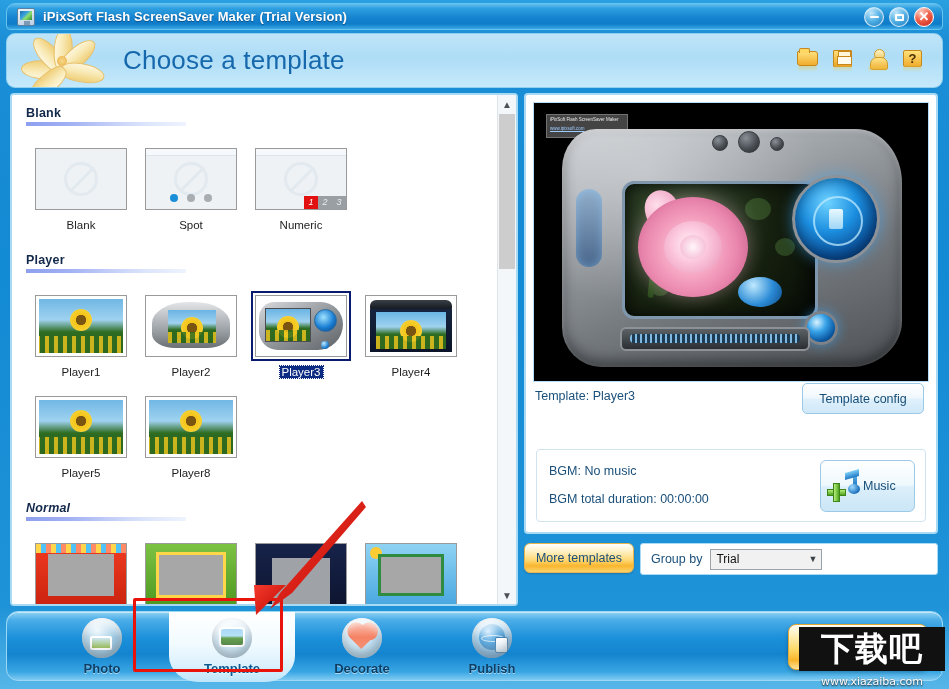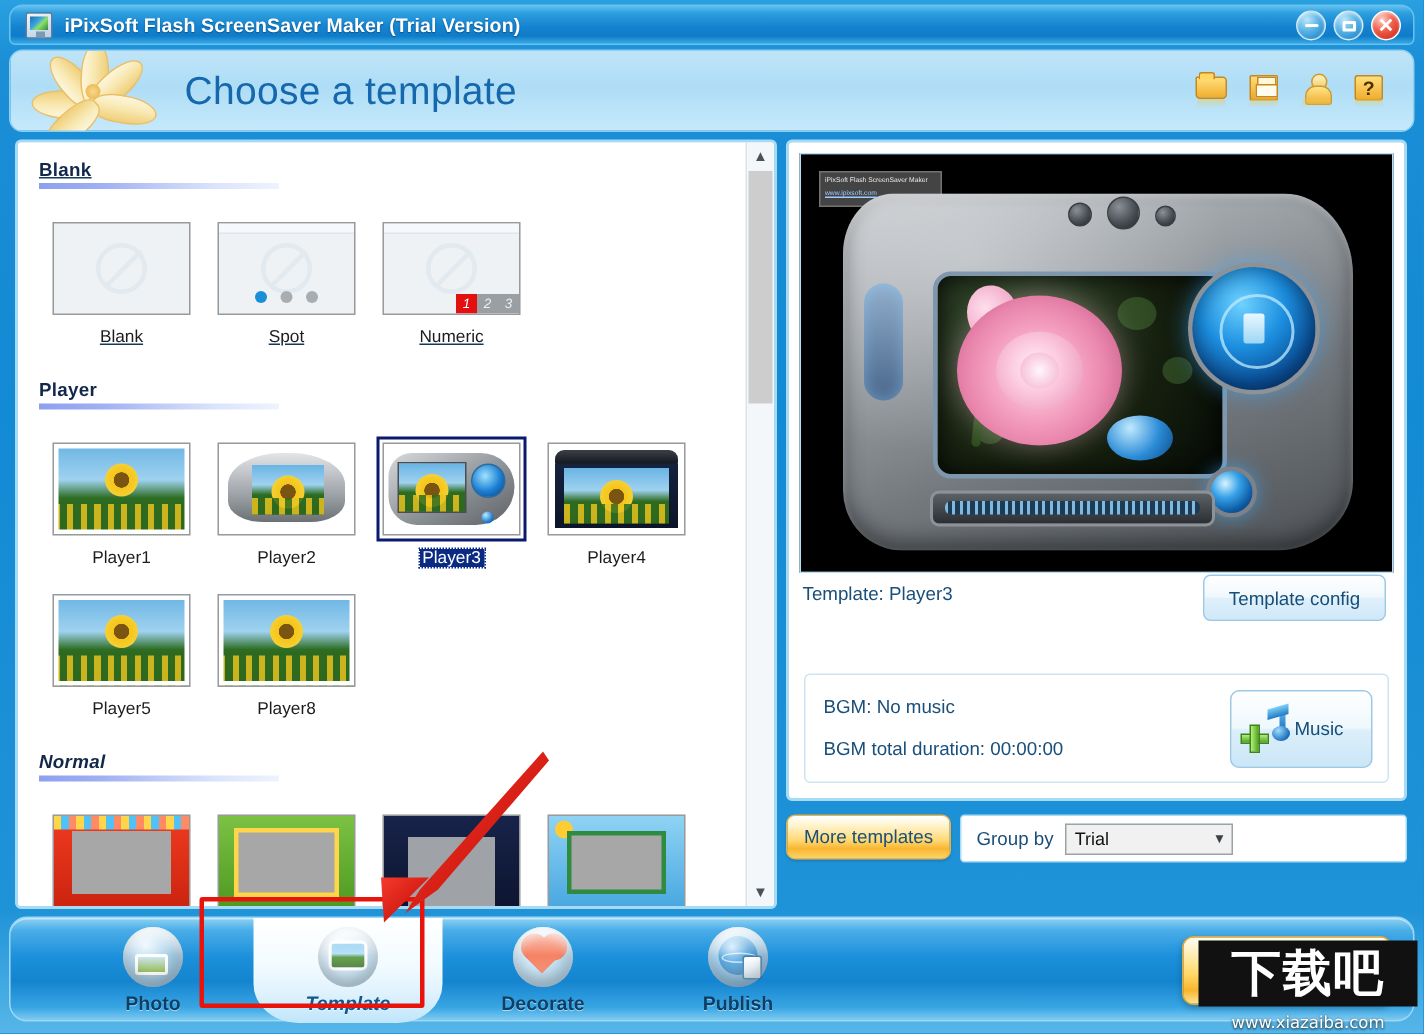--- a/index.html
+++ b/index.html
@@ -124,21 +124,21 @@
     position:absolute; left:0; top:0; right:19px; bottom:0; overflow:hidden; background:#fff;
   }
   .sect-title{
     font-size:12.5px; font-weight:bold; color:#12284a; letter-spacing:.2px;
   }
   .sect-rule{
     width:160px; height:4px; margin-top:2px; margin-bottom:4px;
     background:linear-gradient(90deg,#8e9ff0 0%,#9fb0f3 26%,#c2cdf7 52%,#dbe4fb 74%,#eef3fe 100%);
   }
   .sect{ padding:0 0 0 14px; }
-  .sect.first{ padding-top:11px;text-decoration:underline; }
+  .sect.first{ padding-top:11px; }
   .grid{ display:flex; flex-wrap:wrap; }
   .cell{
     width:110px; margin-top:14px; display:flex; flex-direction:column; align-items:center;
     cursor:pointer;
   }
   .thumb-box{
     width:92px; height:62px; border:1px solid #9a9a9a; background:#eef2f5;
     position:relative; overflow:hidden;
   }
   .cell.selected .thumb-wrap{
@@ -801,21 +801,21 @@
 
   <div class="navbar">
     <div class="nav-items">
       <div class="nav-item" style="left:12px;">
         <div class="nav-ico ic-photo">
             <div class="mini"></div>
             <div class="glass"></div>
           </div>
         <div class="nlabel">Photo</div>
       </div>
-      <div class="nav-item active" style="left:142px;font-style:italic;">
+      <div class="nav-item active" style="left:142px;">
         <div class="nav-ico ic-template">
             <div class="mini"></div>
             <div class="glass"></div>
           </div>
         <div class="nlabel">Template</div>
       </div>
       <div class="nav-item" style="left:272px;">
         <div class="nav-ico ic-decorate">
             <div class="heart"></div>
             <div class="glass"></div>

